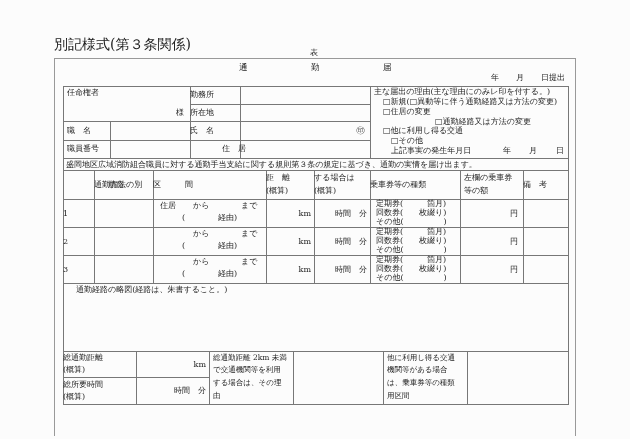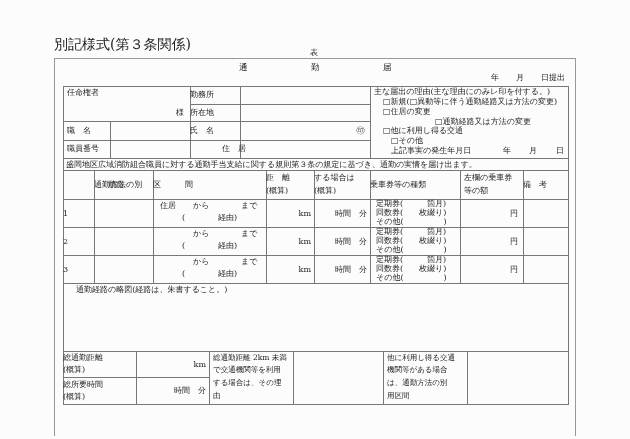--- a/index.html
+++ b/index.html
@@ -171,15 +171,15 @@
 <div class="t r" style="left:136px;top:387px;width:70px;">時間　分</div>
 
 <div class="t small" style="left:213px;top:354px;">総通勤距離 2km 未満</div>
 <div class="t small" style="left:213px;top:366px;">で交通機関等を利用</div>
 <div class="t small" style="left:213px;top:379px;font-family:Liberation Serif, serif;">する場合は、その理</div>
 <div class="t small" style="left:213px;top:392px;">由</div>
 <div class="abs" style="left:294px;top:352px;width:88px;height:51px;"></div>
 
 <div class="t small" style="left:387px;top:354px;">他に利用し得る交通</div>
 <div class="t small" style="left:387px;top:366px;">機関等がある場合</div>
-<div class="t small" style="left:387px;top:379px;">は、通勤方法の別</div>
+<div class="t small" style="left:387px;top:379px;">は、乗車券等の種類</div>
 <div class="t small" style="left:387px;top:392px;">用区間</div>
 <div class="abs" style="left:468px;top:352px;width:100px;height:51px;"></div>
 
 </body></html>

